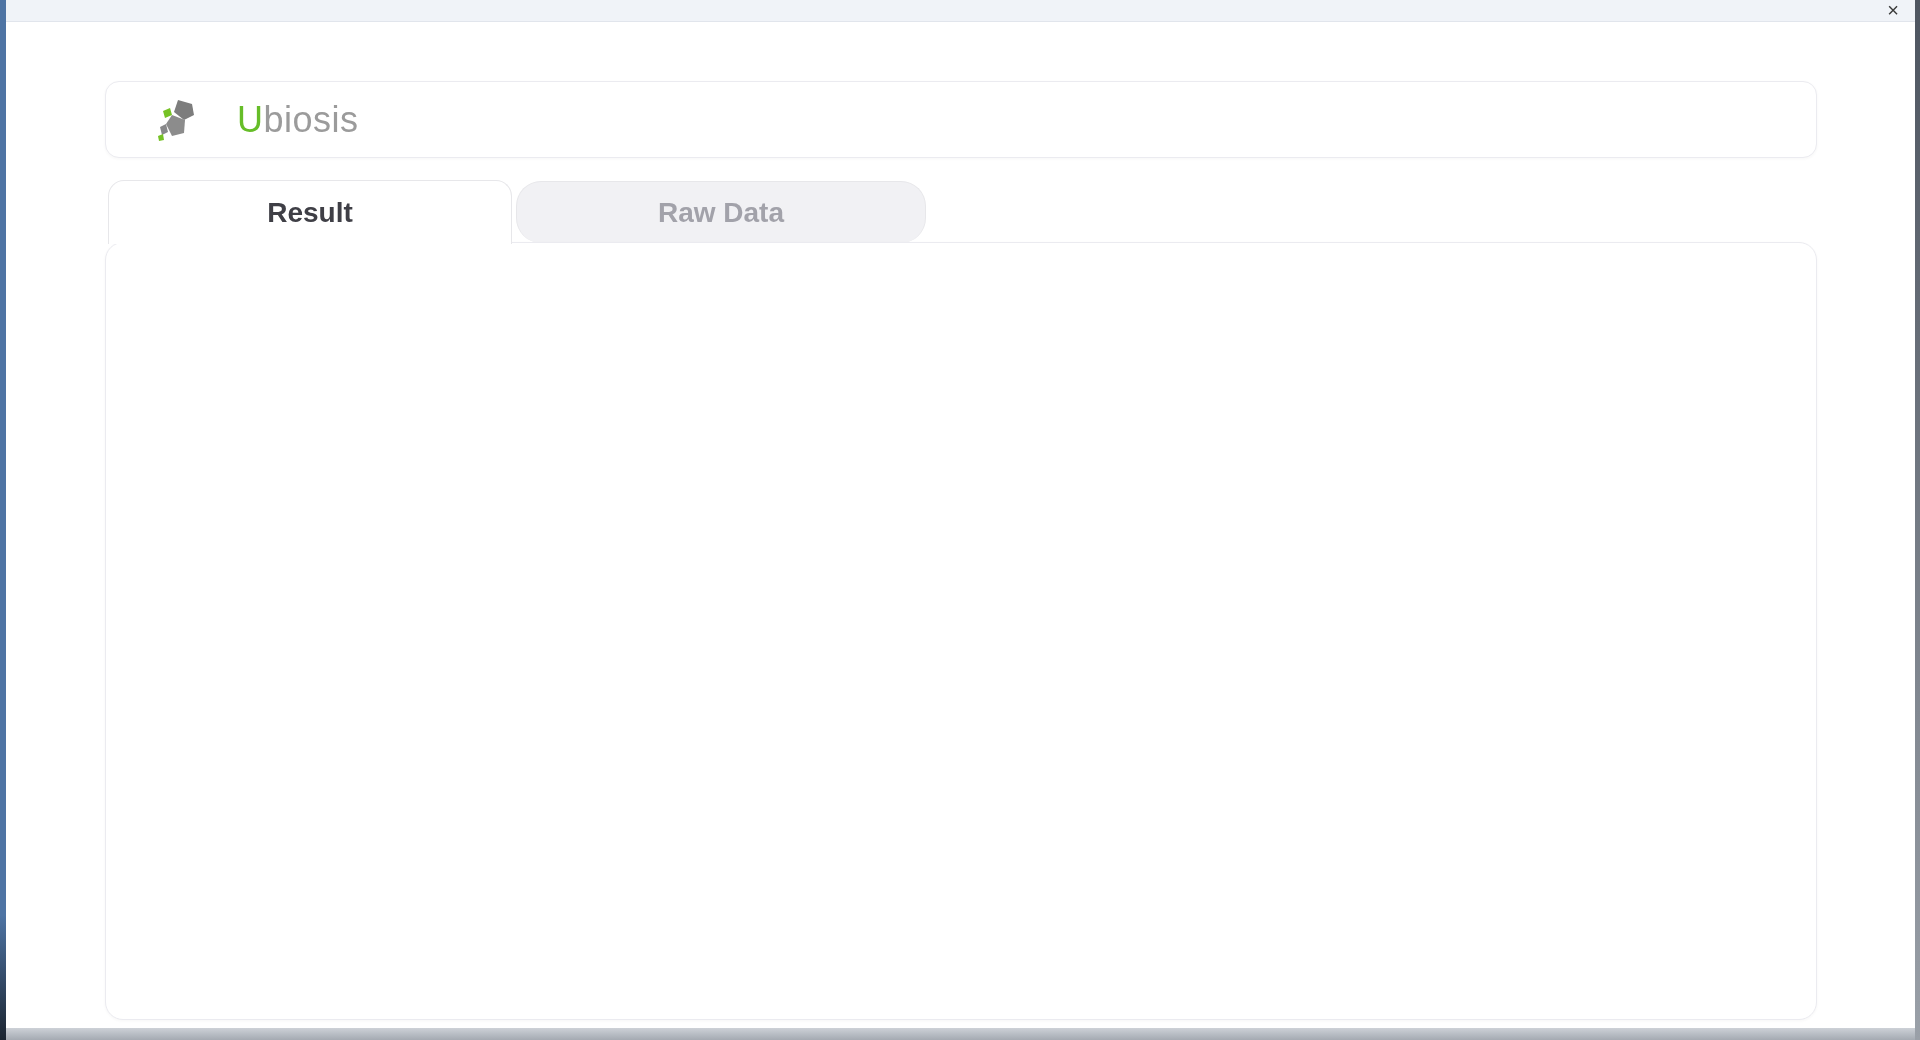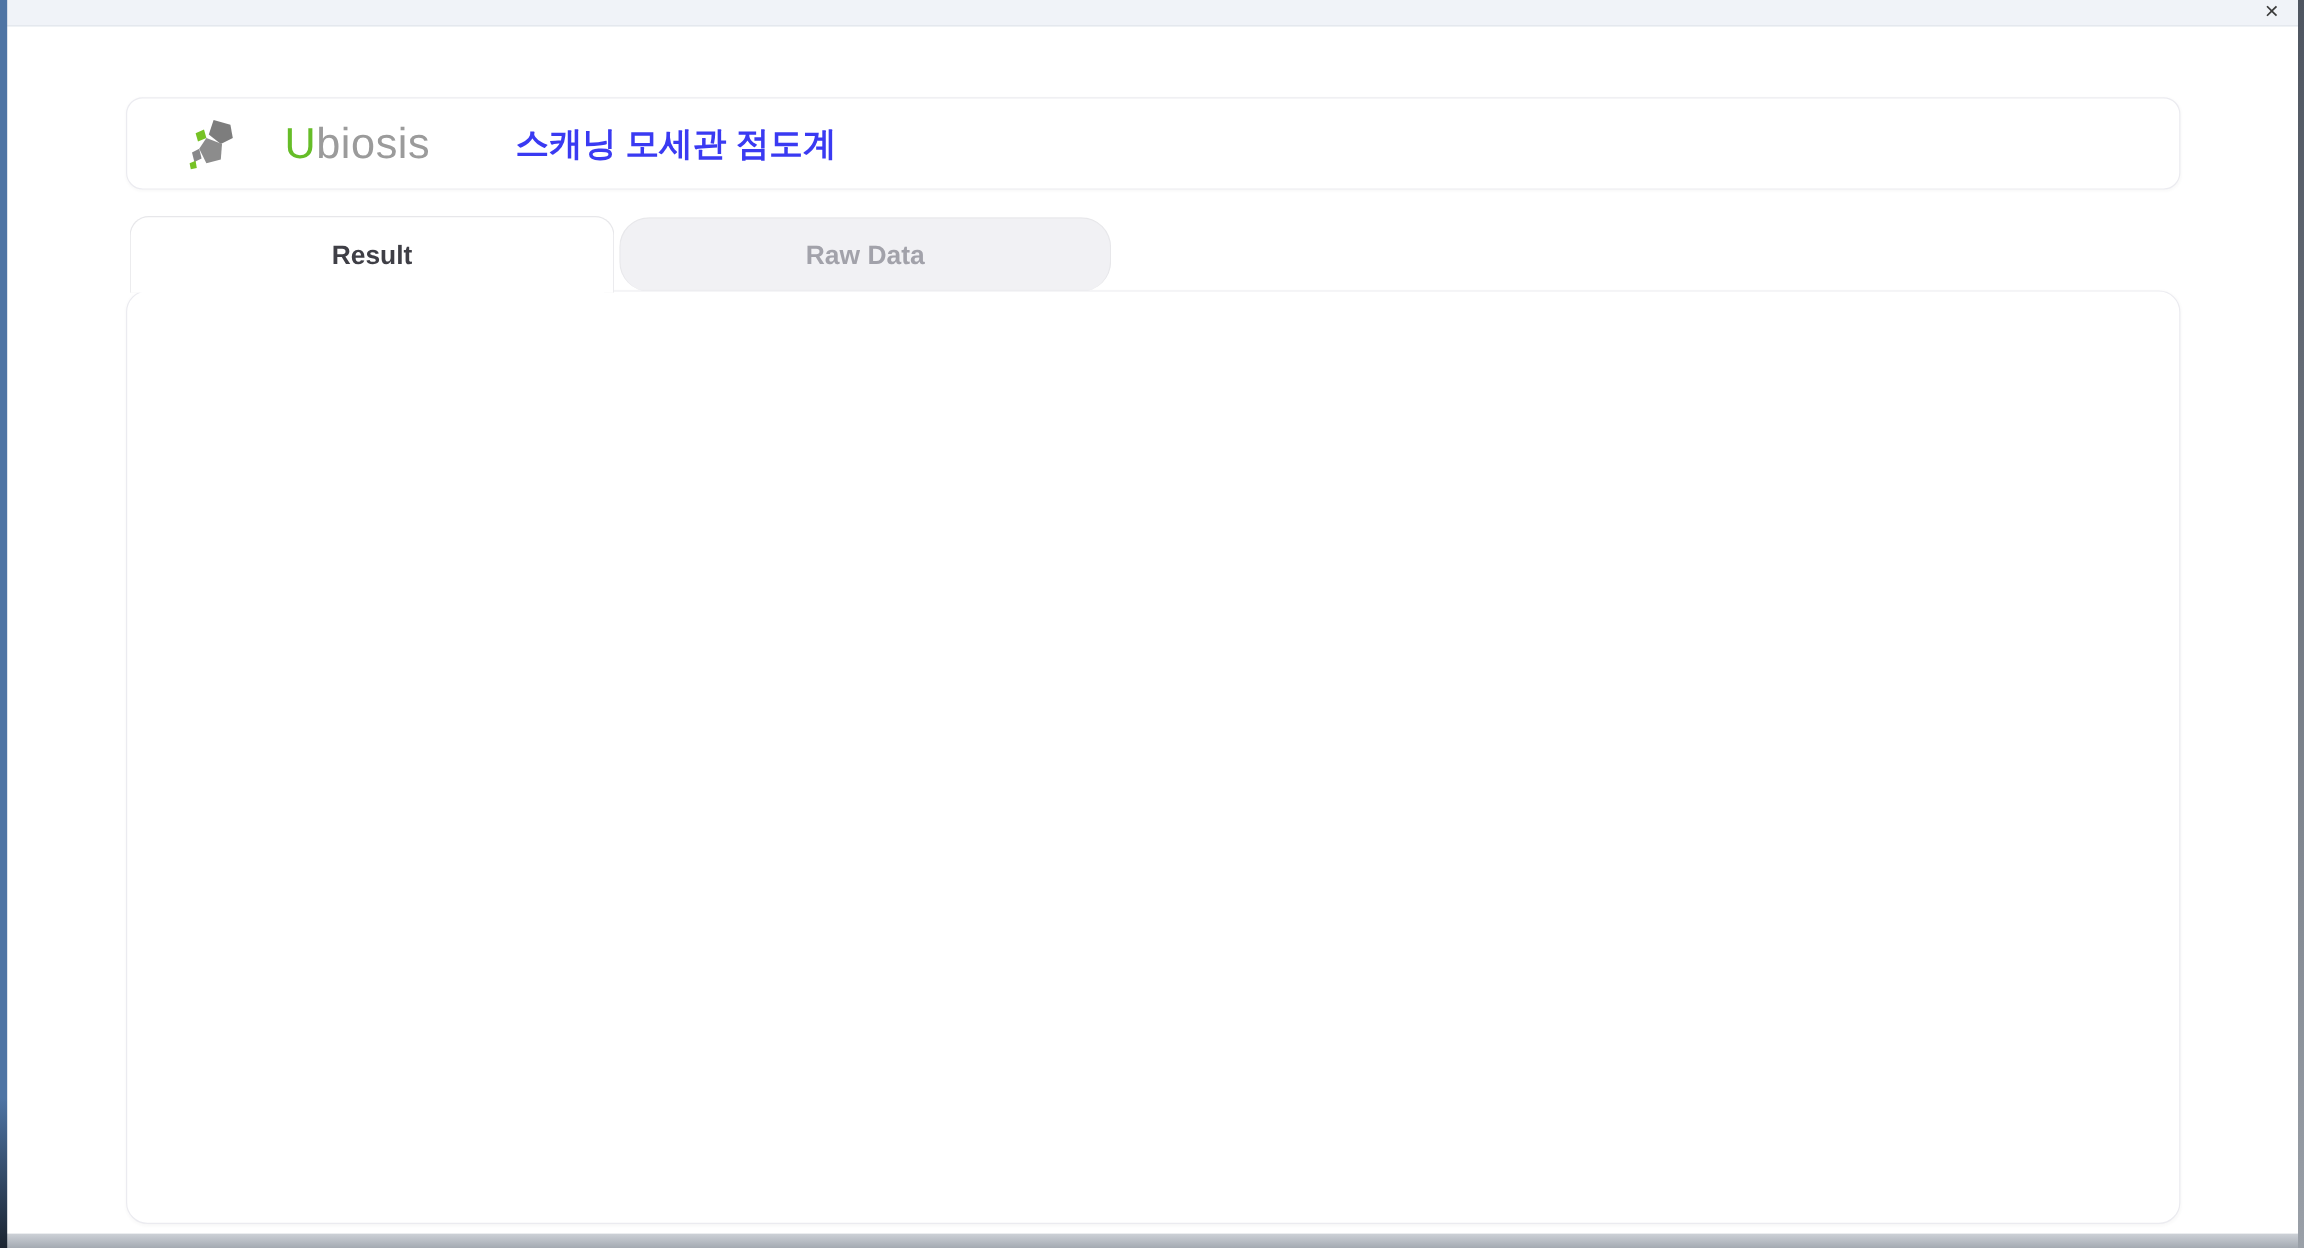--- a/index.html
+++ b/index.html
@@ -19,21 +19,21 @@
           box-shadow:0 1px 3px rgba(40,40,60,.04); }
   
   .header-card { left:105px; top:81px; width:1712px; height:77px; border-radius:14px;
                  display:flex; align-items:center; padding-left:48px;gap:25px; }
   .brand { font-size:36px; letter-spacing:.5px; margin-left:10px; }
   .brand .u { color:#66bd28; }
   .brand .rest { color:#9b9b9b; }
   .app-title { margin-left:46px; font-size:28px; font-weight:bold; color:#3a3af2; }
   
   .tab { position:absolute; display:flex; align-items:center; justify-content:center;
-         font-size:22px; font-weight:bold; border:1px solid #e7e7ea; border-bottom:none;
+         font-size:28px; font-weight:bold; border:1px solid #e7e7ea; border-bottom:none;
          border-radius:16px 16px 0 0; cursor:pointer; }
   .tab-active { left:108px; top:180px; width:404px; height:64px; background:#fff;
                 color:#3f3f46; z-index:3; }
   .tab-inactive { left:516px; top:181px; width:410px; height:62px; background:#f1f1f4;
                   color:#a2a2aa; z-index:1;border-radius:25px; }
   .main-card { left:105px; top:242px; width:1712px; height:778px; border-radius:18px; z-index:2; }
   
   .sec-title { display:flex; align-items:center; gap:11px; padding:16px 22px 12px 22px; }
   .sec-title .txt { font-size:22px; font-weight:bold; color:#45454d; }
   .info-badge { width:26px; height:26px; border-radius:50%; background:#8a8fea; color:#fff;
@@ -78,21 +78,20 @@
 
 <div class="card header-card">
   <svg width="48" height="44" viewBox="0 0 48 44">
     <polygon points="24,2 38,6 40,17 30,22 20,14" fill="#7d7d7d"></polygon>
     <polygon points="18,17 31,22 30,35 18,38 12,26" fill="#8c8c8c"></polygon>
     <polygon points="9,13 16,10 18,17 11,20" fill="#76c225"></polygon>
     <polygon points="6,29 12,26 14,34 8,37" fill="#88888a"></polygon>
     <polygon points="4,38 9,36 10,42 5,43" fill="#76c225"></polygon>
   </svg>
   <span class="brand"><span class="u">U</span><span class="rest">biosis</span></span>
-  <span class="app-title">스캐닝 모세관 점도계</span>
 </div>
 
 <div class="tab tab-active">
     <span>Result</span>
   </div>
 <div class="tab tab-inactive">
     <span>Raw Data</span>
   </div>
 
 <div class="card main-card"></div>

